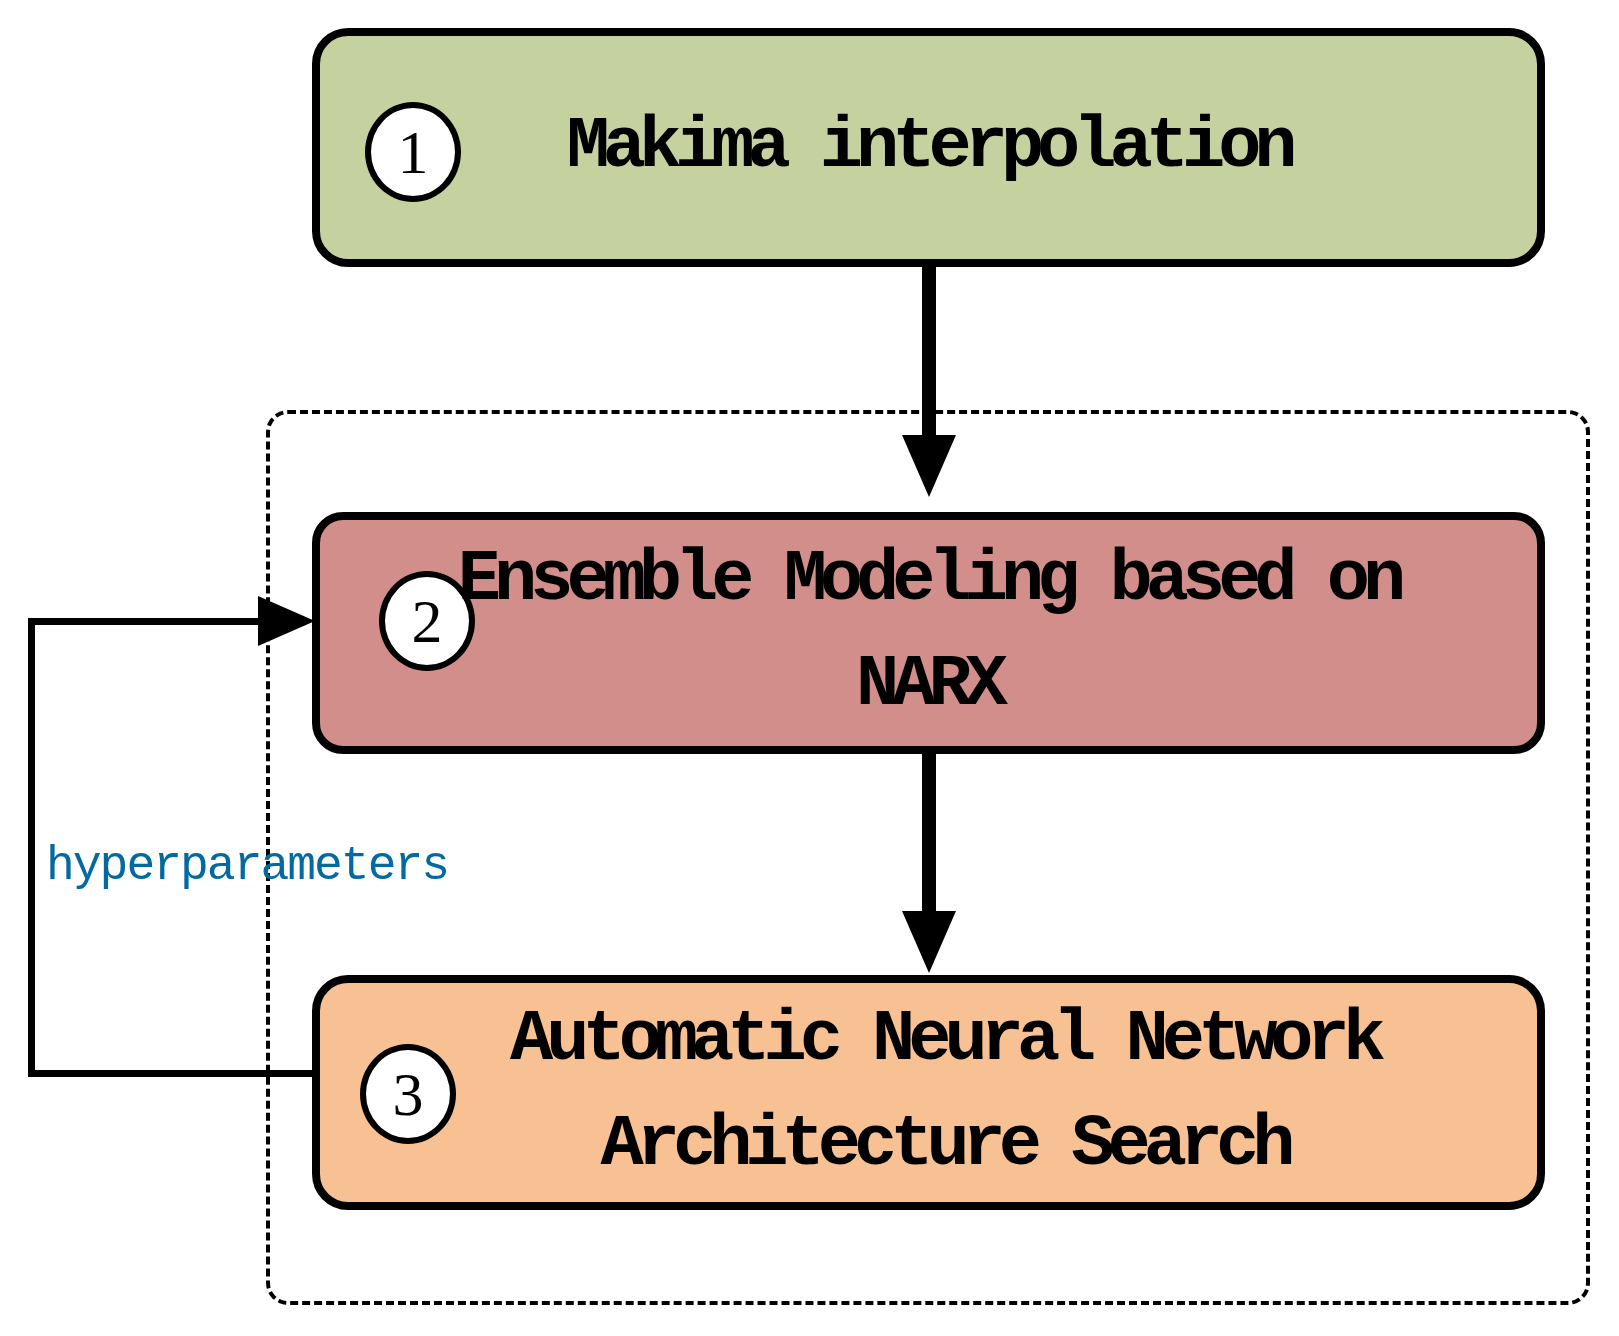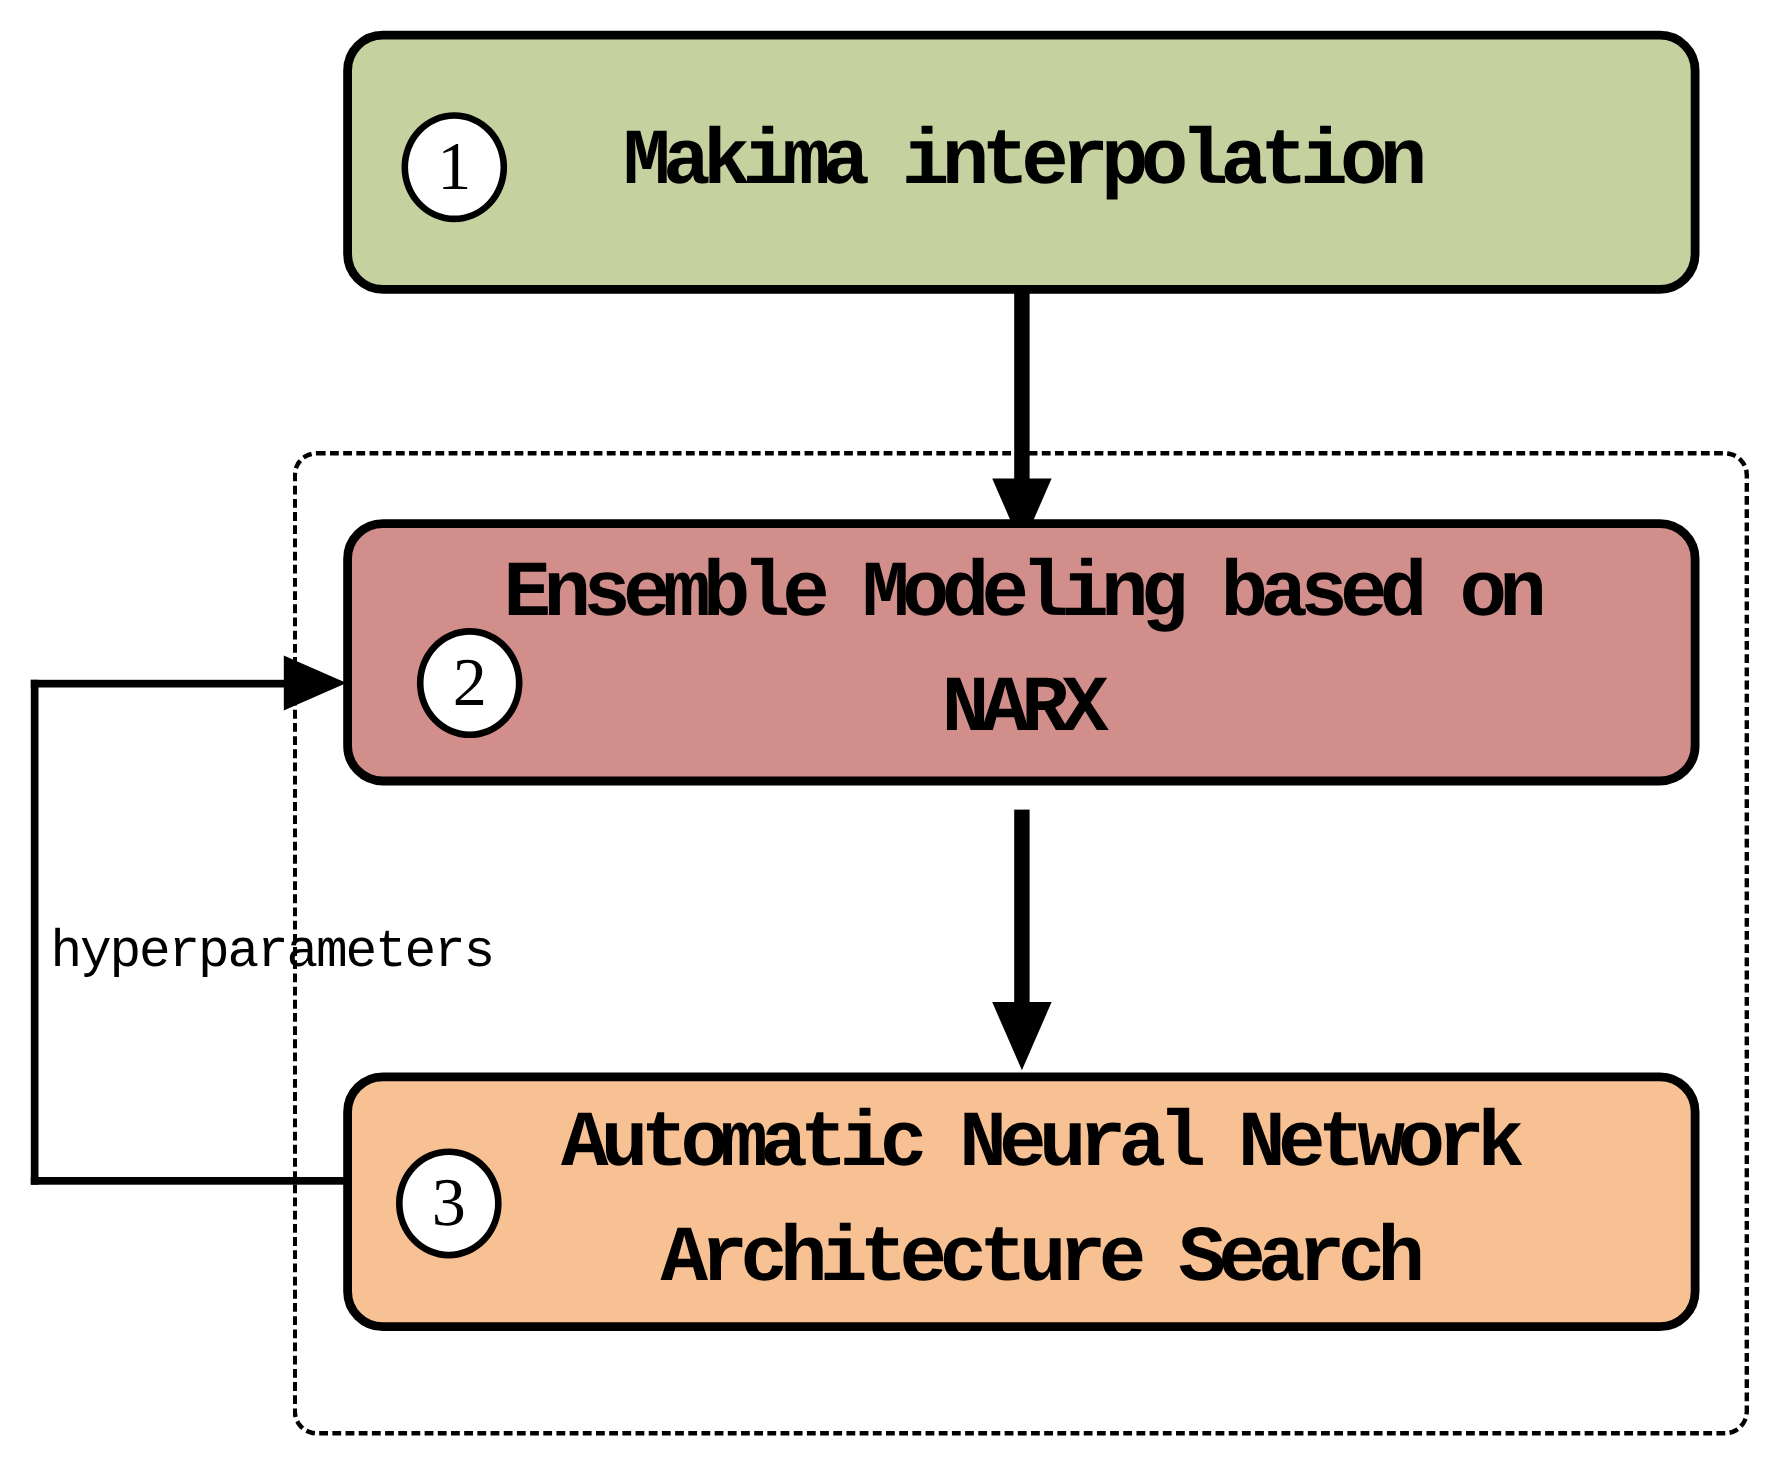--- a/index.html
+++ b/index.html
@@ -35,21 +35,21 @@
     left: 312px;
     width: 1233px;
     border: 8px solid #000000;
     border-radius: 36px;
     box-sizing: border-box;
     display: flex;
     align-items: center;
     justify-content: center;
   }
   .box-1 { top: 28px;  height: 239px; }
-  .box-2 { top: 472px; height: 242px; }
+  .box-2 { top: 512px; height: 242px; border-radius: 31px; }
   .box-3 { top: 975px; height: 235px; }
 
   .step-label {
     font-family: "Liberation Mono", monospace;
     font-weight: 700;
     font-size: 72px;
     letter-spacing: -7px;
     line-height: 105px;
     color: #000000;
     text-align: center;
@@ -118,21 +118,21 @@
 
   .feedback-label {
     position: absolute;
     left: 46px;
     top: 840px;
     font-family: "Liberation Mono", monospace;
     font-weight: 400;
     font-size: 48px;
     letter-spacing: -2px;
     line-height: 52px;
-    color: #000000;
+    color: #0369a1;
     white-space: nowrap;
   }
 </style>
 </head>
 <body>
 
 <div class="canvas">
 
   <div class="dashed-group"></div>
 

